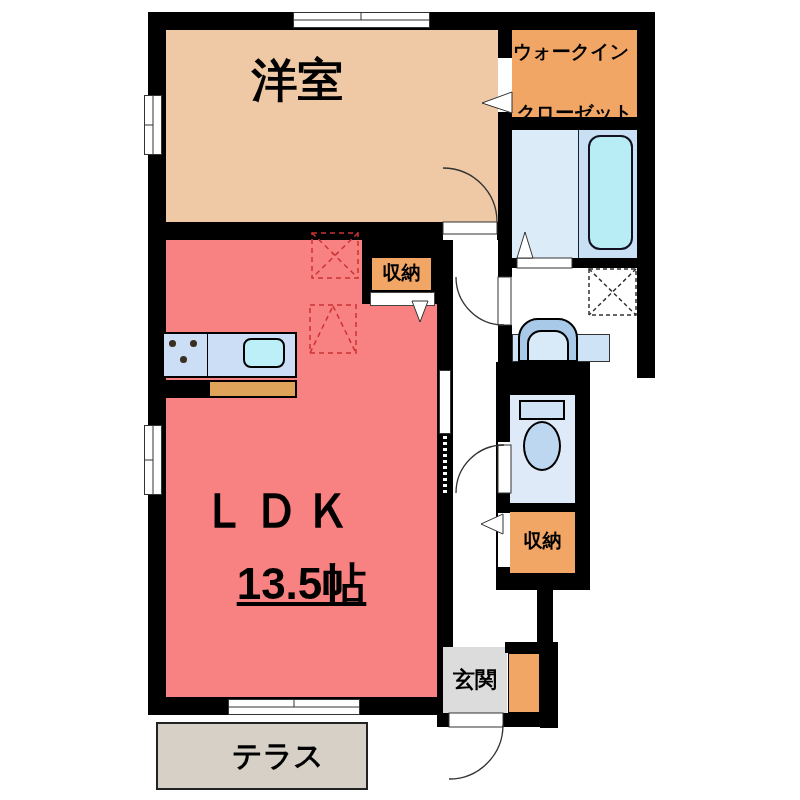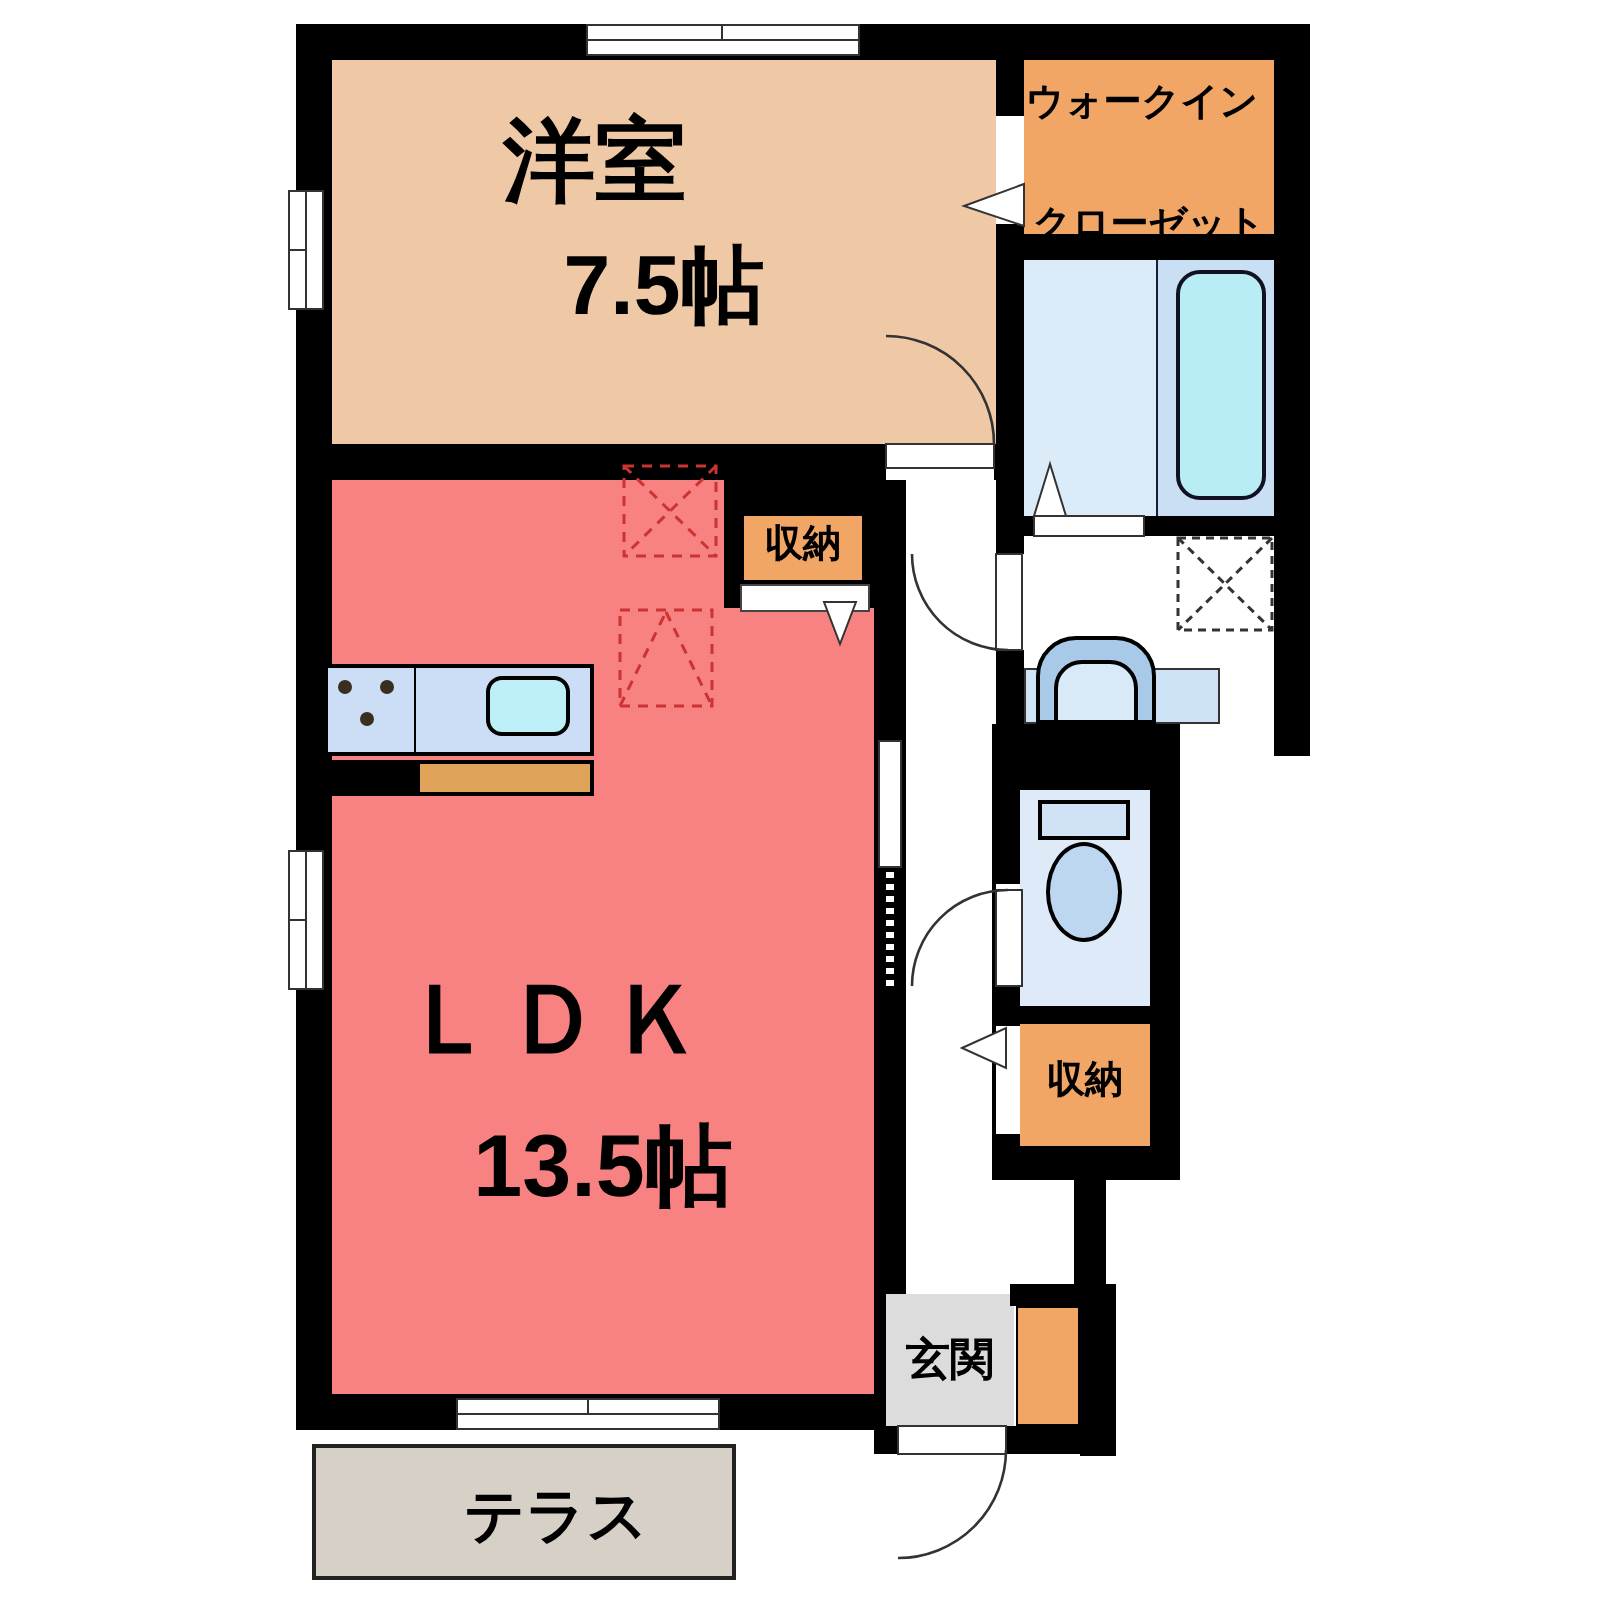--- a/index.html
+++ b/index.html
@@ -125,23 +125,22 @@
     <line x1="361" y1="12" x2="361" y2="20" stroke="#333"></line>
     <line x1="153" y1="95" x2="153" y2="155" stroke="#333"></line>
     <line x1="145" y1="125" x2="153" y2="125" stroke="#333"></line>
     <line x1="153" y1="425" x2="153" y2="495" stroke="#333"></line>
     <line x1="145" y1="460" x2="153" y2="460" stroke="#333"></line>
     <line x1="228" y1="707" x2="360" y2="707" stroke="#333"></line>
     <line x1="294" y1="699" x2="294" y2="707" stroke="#333"></line>
   </svg>
 
   <div class="lbl" style="left:166px;top:55px;width:263px;font-size:46px;">洋室</div>
-  <div class="lbl" style="left:166px;top:120px;width:332px;font-size:42px;">7.5帖</div>
   <div class="lbl" style="left:512px;top:42px;width:118px;font-size:19px;">ウォークイン</div>
   <div class="lbl" style="left:512px;top:74px;width:125px;font-size:19px;margin-top:29px;">クローゼット</div>
   <div class="lbl" style="left:166px;top:485px;width:226px;font-size:48px;letter-spacing:4px;">ＬＤＫ</div>
-  <div class="lbl" style="left:166px;top:560px;width:271px;font-size:44px;">13.5帖</div>
+  <div class="lbl" style="left:166px;top:560px;width:271px;font-size:44px;text-decoration:underline;">13.5帖</div>
   <div class="lbl" style="left:370px;top:263px;width:63px;font-size:19px;">収納</div>
   <div class="lbl" style="left:510px;top:531px;width:65px;font-size:19px;">収納</div>
   <div class="lbl" style="left:443px;top:668px;width:64px;font-size:22px;">玄関</div>
-  <div class="lbl" style="left:156px;top:742px;width:244px;font-size:30px;">テラス</div>
+  <div class="lbl" style="left:156px;top:742px;width:244px;font-size:30px;font-family:Liberation Mono, monospace;">テラス</div>
 
 </div>
 
 </body></html>

